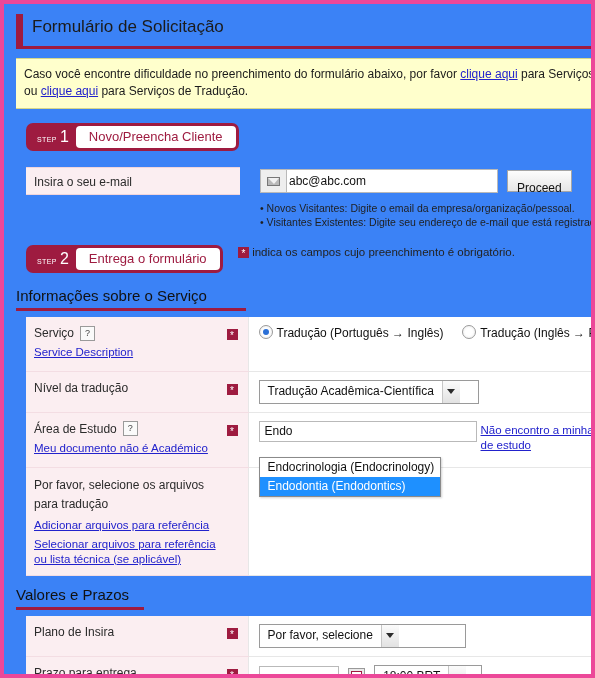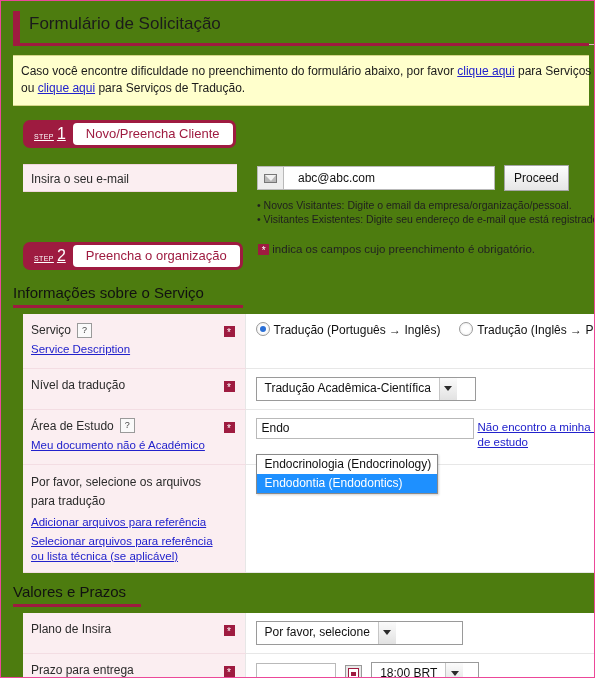--- a/index.html
+++ b/index.html
@@ -17,22 +17,22 @@
     position: relative;
   }
 
   
   .page {
     position: absolute;
     left: 0; top: 0;
     width: 595px;
     height: 678px;
     box-sizing: border-box;
-    border: 1px solid #ec4899;
-    background: #4d7c0f;
+    border: 4px solid #ec4899;
+    background: #3b82f6;
     overflow: hidden;
   }
   .inner {
     position: absolute;
     left: 6px; top: 6px;
     width: 640px;           
     height: 666px;
   }
 
   
@@ -106,21 +106,20 @@
     display: flex;
     align-items: stretch;
     height: 22px;
   }
   .step-badge .sb-left {
     color: #ffffff;
     padding: 0 7px 0 8px;
     display: flex;
     align-items: baseline;
     line-height: 22px;
-    text-decoration: underline;
   }
   .sb-step {
     font-size: 10px;
     letter-spacing: .4px;
     font-variant: small-caps;
     text-transform: lowercase;
   }
   .sb-num {
     font-size: 16px;
     margin-left: 3px;
@@ -198,33 +197,33 @@
     display: flex;
     align-items: center;
     justify-content: center;
   }
   .email-input {
     width: 212px;
     border: 1px solid #b9b9b9;
     background: #ffffff;
     font-family: "Liberation Sans", sans-serif;
     font-size: 12px;
-    padding: 0 14px;
+    padding: 0 2px;
     color: #111;
     box-sizing: border-box;
   }
   .btn {
     margin-left: 9px;
-    height: 26px;
+    height: 16px;
     align-self: center;
     background: linear-gradient(#fdfdfd, #e6e6e6);
     border: 1px solid #a6a6a6;
     font-family: "Liberation Sans", sans-serif;
     font-size: 12px;
-    padding: 4px 9px;
+    padding: 10px 9px;
     color: #111;
     cursor: pointer;
   }
   .email-hints {
     margin: 6px 0 0 250px;
     font-size: 10.5px;
     line-height: 14px;
     color: #1f1f1f;
     white-space: nowrap;
   }
@@ -528,21 +527,21 @@
     </div>
 
     
     <div style="margin-top:2px;">
       <div class="step-badge">
         <div class="sb-row">
           <div class="sb-left">
             <span class="sb-step">STEP</span>
             <span class="sb-num">2</span>
           </div>
-          <div class="sb-right">Preencha o organização</div>
+          <div class="sb-right">Entrega o formulário</div>
         </div>
       </div>
       <span class="step2-note">
         <span class="req"></span>
         <span>indica os campos cujo preenchimento é obrigatório.</span>
       </span>
     </div>
 
     
     <div class="section-head">

